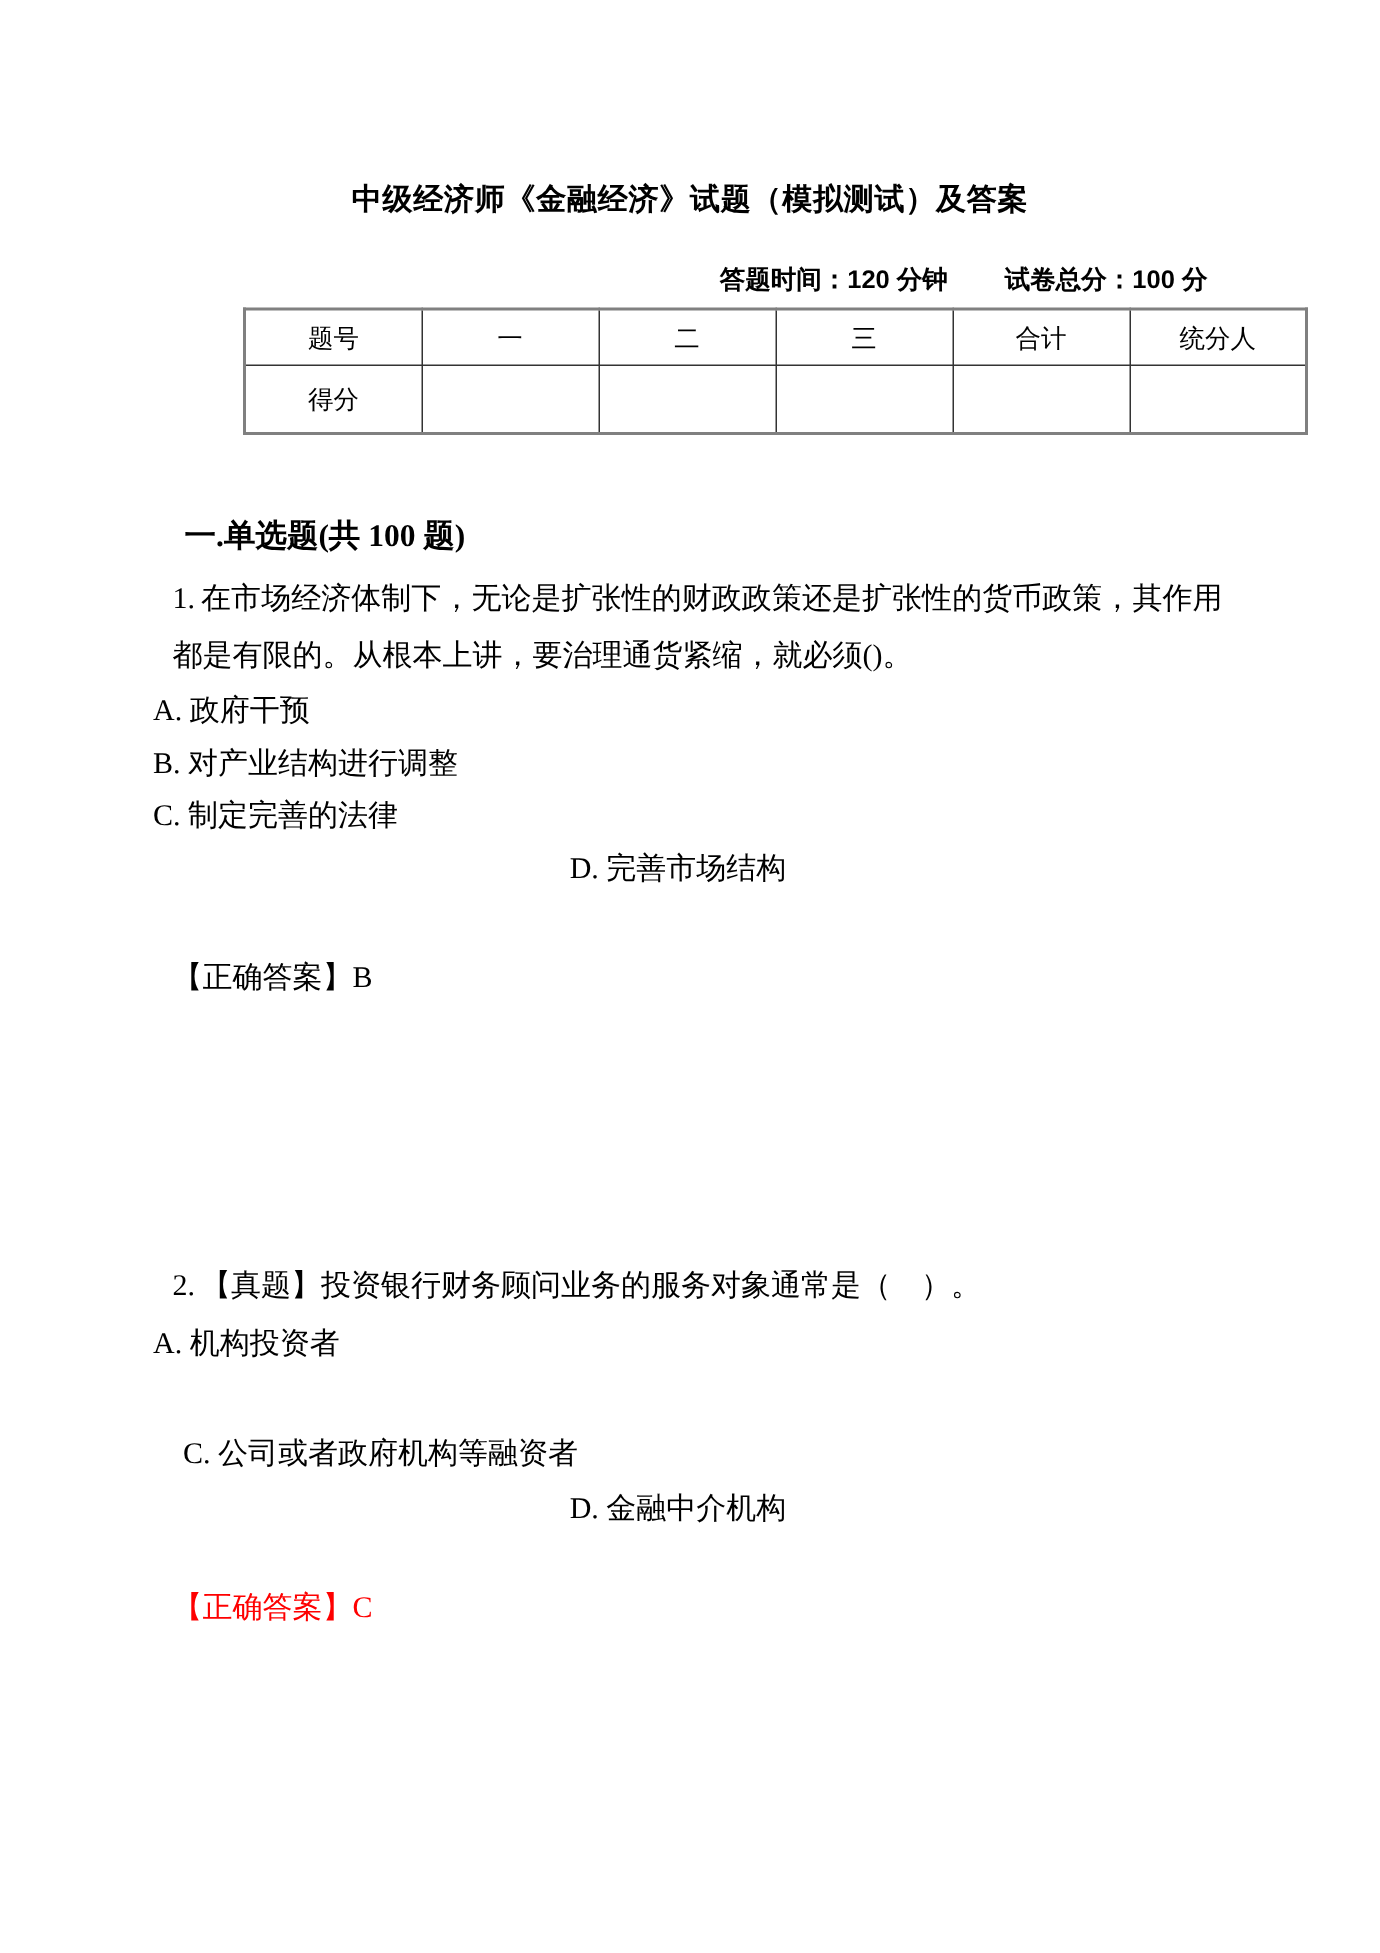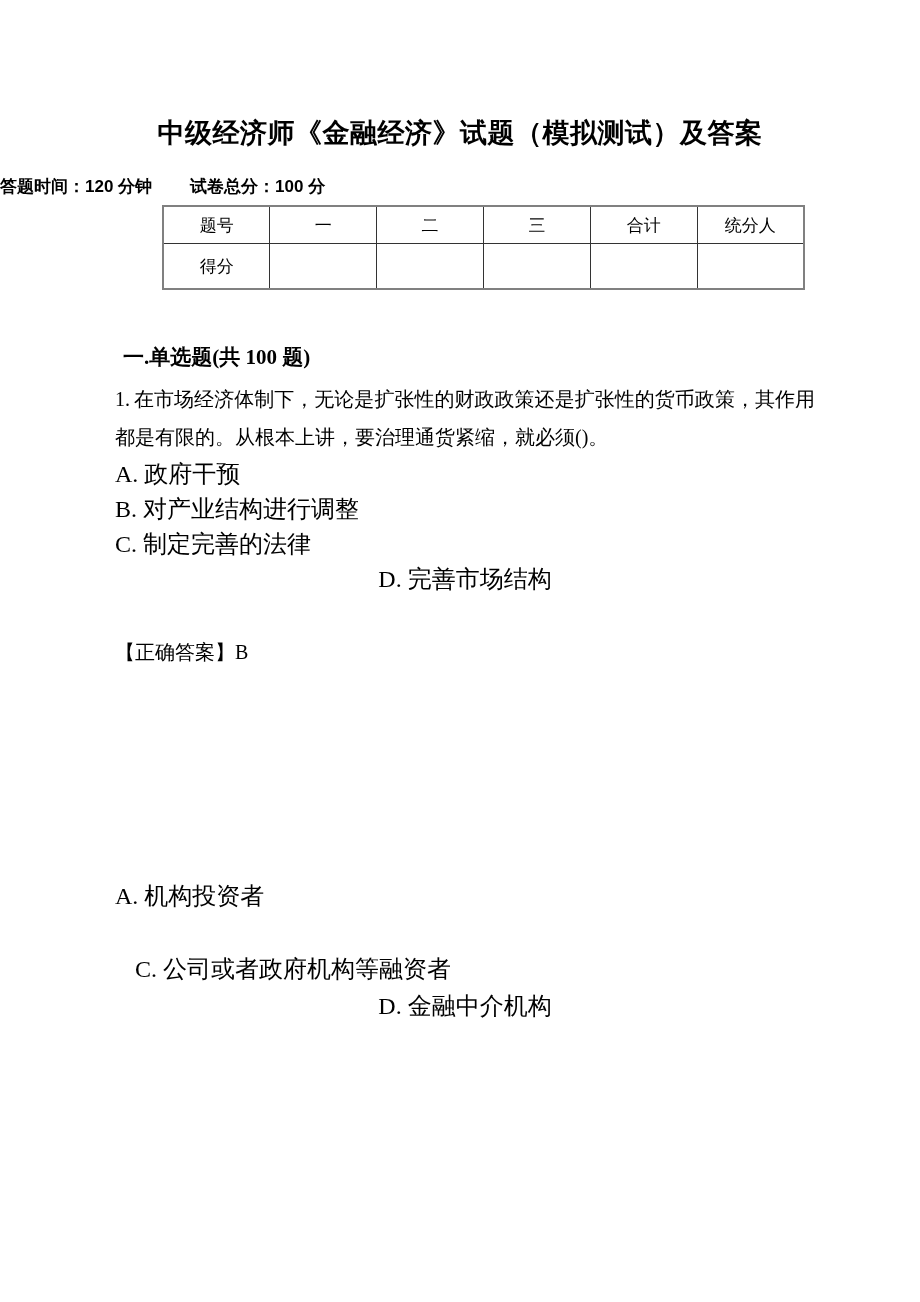--- a/index.html
+++ b/index.html
@@ -8,32 +8,32 @@
     width:920px;height:1302px;
     background:#ffffff;
     color:#000;
     font-family:"Liberation Serif","DejaVu Serif",serif;
     overflow:hidden;
   }
   .doc-title{
     position:absolute;top:120px;left:0;width:920px;
     text-align:center;
     font-family:"Liberation Sans","DejaVu Sans",sans-serif;
-    font-weight:bold;font-size:27px;line-height:26px;
+    font-weight:bold;font-size:20px;line-height:26px;
     letter-spacing:0.5px;
   }
   .doc-subtitle{
     position:absolute;top:176px;left:0;width:805px;
-    text-align:left;
+    text-align:right;
     font-family:"Liberation Sans","DejaVu Sans",sans-serif;
     font-weight:bold;font-size:17px;line-height:22px;
   }
   .doc-subtitle .gap{display:inline-block;width:38px;}
   .score-table{
-    position:absolute;left:162px;top:205px;width:643px;
+    position:absolute;left:162px;top:205px;width:710px;
     border-collapse:collapse;table-layout:fixed;
     border:2px solid #808080;
     font-size:17px;
   }
   .score-table td{
     border:1px solid #333333;
     text-align:center;vertical-align:middle;
     padding:0;
   }
   .score-table tr.head-row td{height:36px;}
@@ -42,22 +42,22 @@
     position:absolute;left:123px;top:344px;
     font-weight:bold;font-size:21px;line-height:26px;
   }
   .q-text{
     position:absolute;left:115px;width:700px;
     font-size:20px;line-height:38px;
     text-align:justify;
   }
   .q-num{margin-right:4px;}
   .opt{
-    position:absolute;left:115px;width:700px;
-    font-size:24px;line-height:24px;
+    position:absolute;left:102px;width:700px;
+    font-size:20px;line-height:24px;
     white-space:nowrap;
   }
   .answer{
     position:absolute;left:115px;width:700px;
     font-size:20px;line-height:24px;
     white-space:nowrap;
   }
 </style>
 </head>
 <body>
@@ -97,17 +97,23 @@
     <span class="q-num">1.</span><span>在市场经济体制下，无论是扩张性的财政政策还是扩张性的货币政策，其作用都是有限的。从根本上讲，要治理通货紧缩，就必须()。</span>
   </div>
   <div class="opt" style="top:462px;">A. 政府干预</div>
   <div class="opt" style="top:532px;">C. 制定完善的法律</div>
   <div class="opt" style="top:497px;">B. 对产业结构进行调整</div>
   <div class="opt" style="top:567px;text-align:center;">D. 完善市场结构</div>
   <div class="answer" style="top: 640px; color: #000000;">
     <span class="answer-label">【正确答案】</span><span>B</span>
   </div>
 
+  <div class="q-text" style="top:845px;line-height:24px;">
+    <span class="q-num">2.</span><span>【真题】投资银行财务顾问业务的服务对象通常是（　）。</span>
+  </div>
   <div class="opt" style="top:884px;">A. 机构投资者</div>
   <div class="opt" style="top:957px;margin-left:20px;">C. 公司或者政府机构等融资者</div>
   <div class="opt" style="top:994px;text-align:center;">D. 金融中介机构</div>
+  <div class="answer" style="top: 1060px; color: rgb(254, 0, 0);">
+    <span class="answer-label">【正确答案】</span><span>C</span>
+  </div>
 
 </div>
 
 </body></html>

